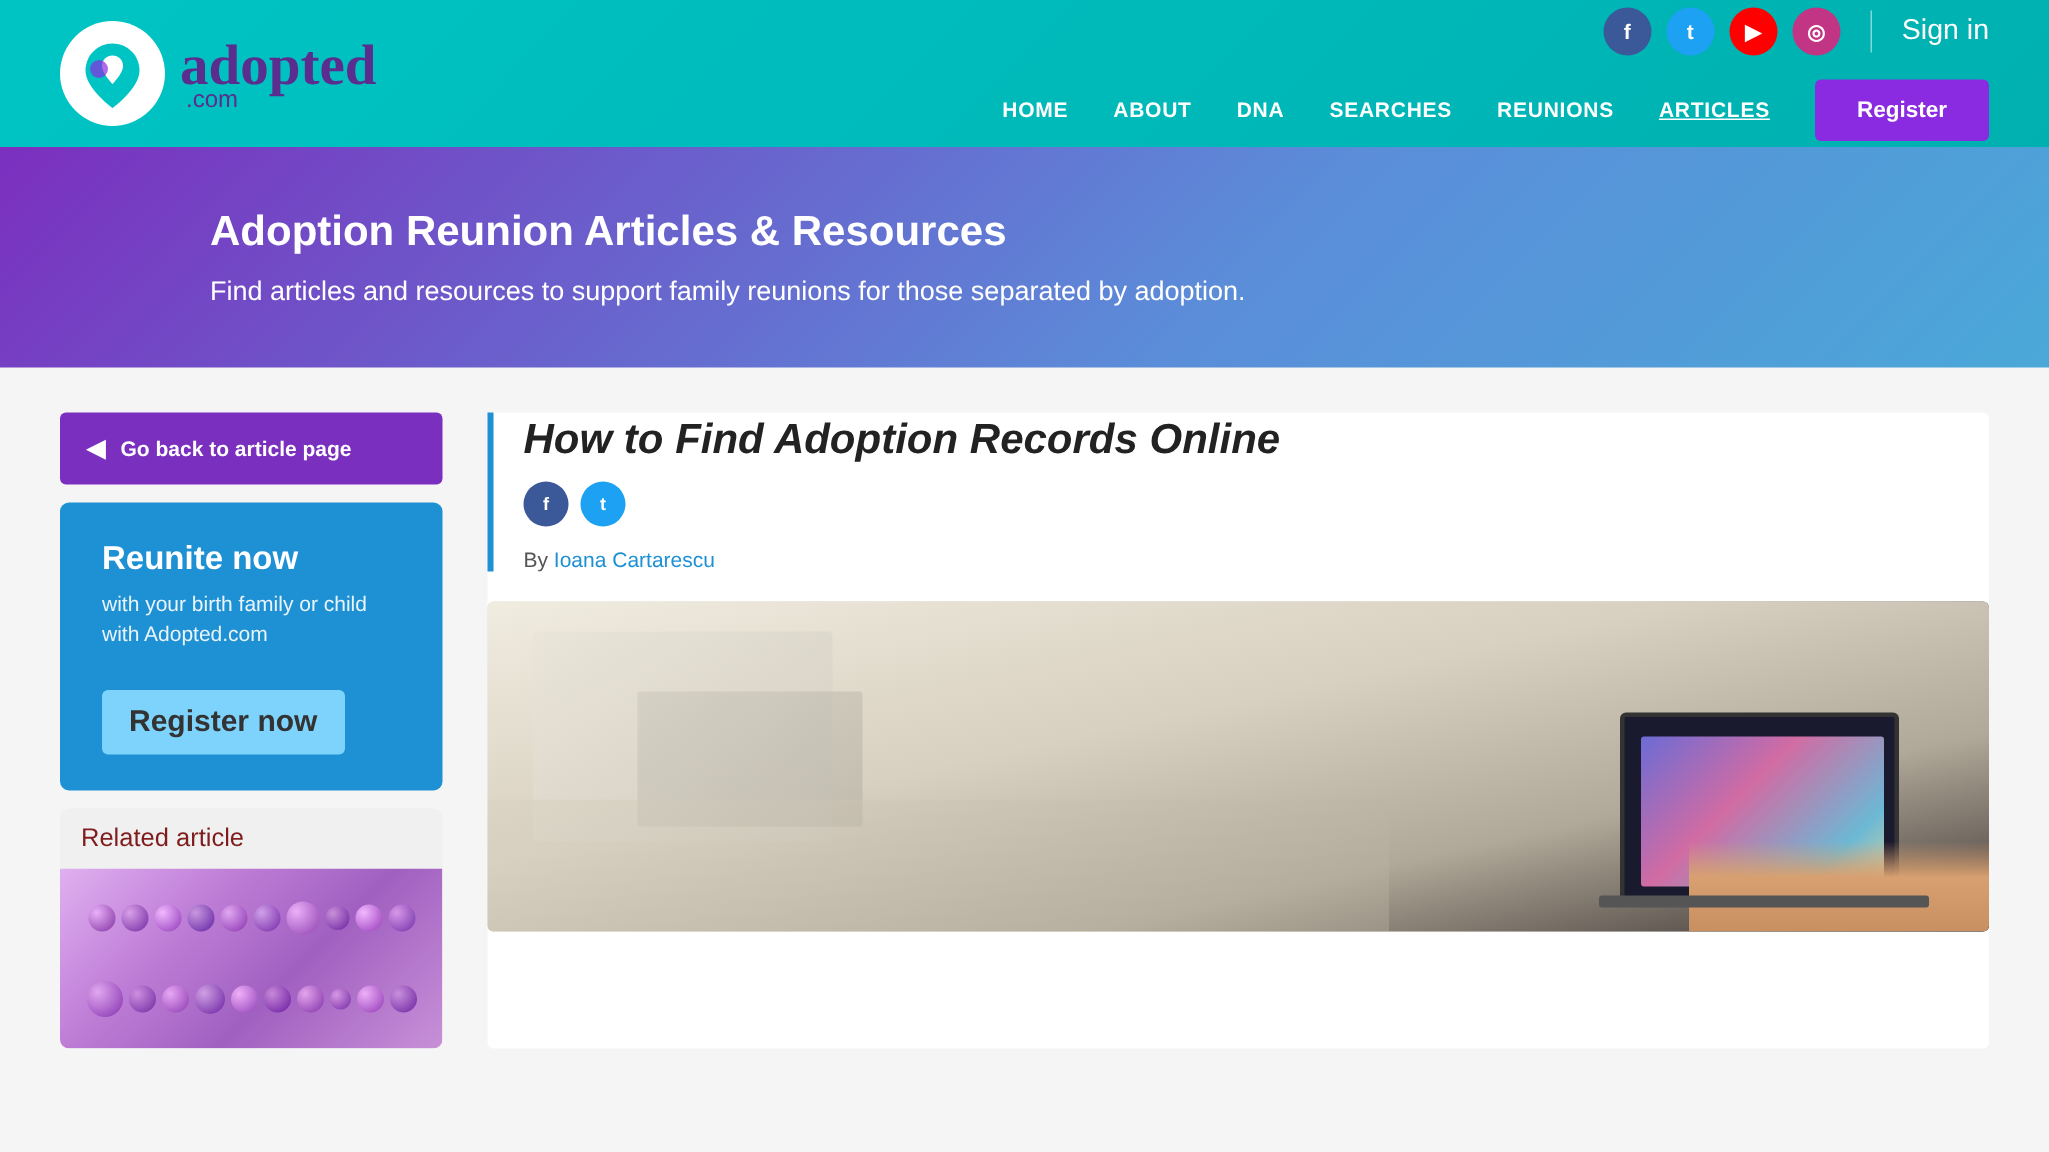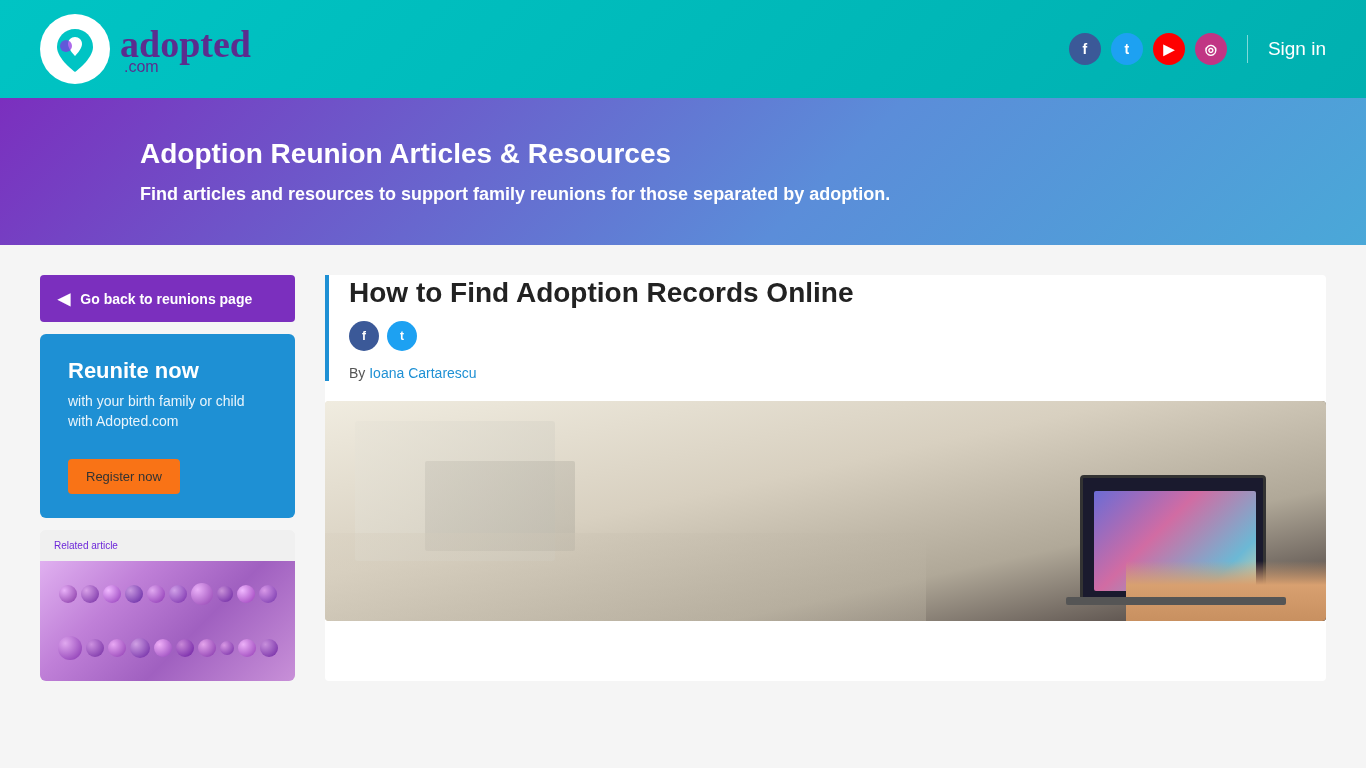--- a/index.html
+++ b/index.html
@@ -119,21 +119,21 @@
     }
     .hero-title {
       color: white;
       font-size: 28px;
       font-weight: bold;
       margin-bottom: 14px;
     }
     .hero-subtitle {
       color: white;
       font-size: 18px;
-      font-weight: 700;
+      font-weight: 400;
     }
 
     
     .main-content {
       display: flex;
       padding: 30px 40px;
       gap: 30px;
       max-width: 1366px;
       margin: 0 auto;
     }
@@ -177,39 +177,39 @@
       font-weight: bold;
       margin-bottom: 8px;
     }
     .reunite-subtitle {
       font-size: 14px;
       color: rgba(255,255,255,0.9);
       margin-bottom: 28px;
       line-height: 1.4;
     }
     .reunite-register-btn {
-      background: #f97316;
+      background: #7dd3fc;
       color: #333;
       border: none;
       padding: 10px 18px;
       border-radius: 4px;
-      font-size: 13px;
-      font-weight: 400;
+      font-size: 20px;
+      font-weight: 700;
       cursor: pointer;
     }
     .related-article-box {
       background: #f0f0f0;
       border-radius: 6px;
       overflow: hidden;
       margin-top: 12px;
     }
     .related-article-label {
       padding: 10px 14px;
-      font-size: 10px;
-      color: #6d28d9;
+      font-size: 17px;
+      color: #7f1d1d;
       background: #f0f0f0;
     }
     .related-article-image {
       width: 100%;
       height: 120px;
       background: linear-gradient(135deg, #d4a0e0, #c080d0, #a060c0, #cc88cc);
       display: flex;
       align-items: center;
       justify-content: center;
       overflow: hidden;
@@ -232,20 +232,21 @@
       border-left: 4px solid #1e90d4;
       padding-left: 20px;
       margin-bottom: 20px;
     }
     .article-title {
       font-size: 28px;
       font-weight: bold;
       color: #222;
       margin-bottom: 10px;
       line-height: 1.3;
+      font-style: italic;
     }
     .article-subtitle {
       font-size: 16px;
       color: #555;
       margin-bottom: 14px;
     }
     .article-social-icons {
       display: flex;
       gap: 8px;
       margin-bottom: 14px;
@@ -354,34 +355,43 @@
       <div class="social-icons">
         <div class="social-icon facebook">f</div>
         <div class="social-icon twitter">t</div>
         <div class="social-icon youtube">▶</div>
         <div class="social-icon instagram">◎</div>
       </div>
       <div class="divider-v"></div>
       <span class="signin-link">Sign in</span>
     </div>
 
+    <nav class="nav-area">
+      <a class="nav-link">HOME</a>
+      <a class="nav-link">ABOUT</a>
+      <a class="nav-link">DNA</a>
+      <a class="nav-link">SEARCHES</a>
+      <a class="nav-link">REUNIONS</a>
+      <a class="nav-link active">ARTICLES</a>
+      <button class="register-btn">Register</button>
+    </nav>
   </div>
 </header>
 
 <section class="hero-banner">
   <h1 class="hero-title">Adoption Reunion Articles &amp; Resources</h1>
   <p class="hero-subtitle">Find articles and resources to support family reunions for those separated by adoption.</p>
 </section>
 
 <div class="main-content">
 
   <aside class="sidebar">
     <button class="back-btn">
       <span class="back-btn-arrow">◀</span>
-      <span>Go back to reunions page</span>
+      <span>Go back to article page</span>
     </button>
 
     <div class="reunite-box">
       <div class="reunite-title">Reunite now</div>
       <div class="reunite-subtitle">with your birth family or child with Adopted.com</div>
       <button class="reunite-register-btn">Register now</button>
     </div>
 
     <div class="related-article-box">
       <div class="related-article-label">Related article</div>

